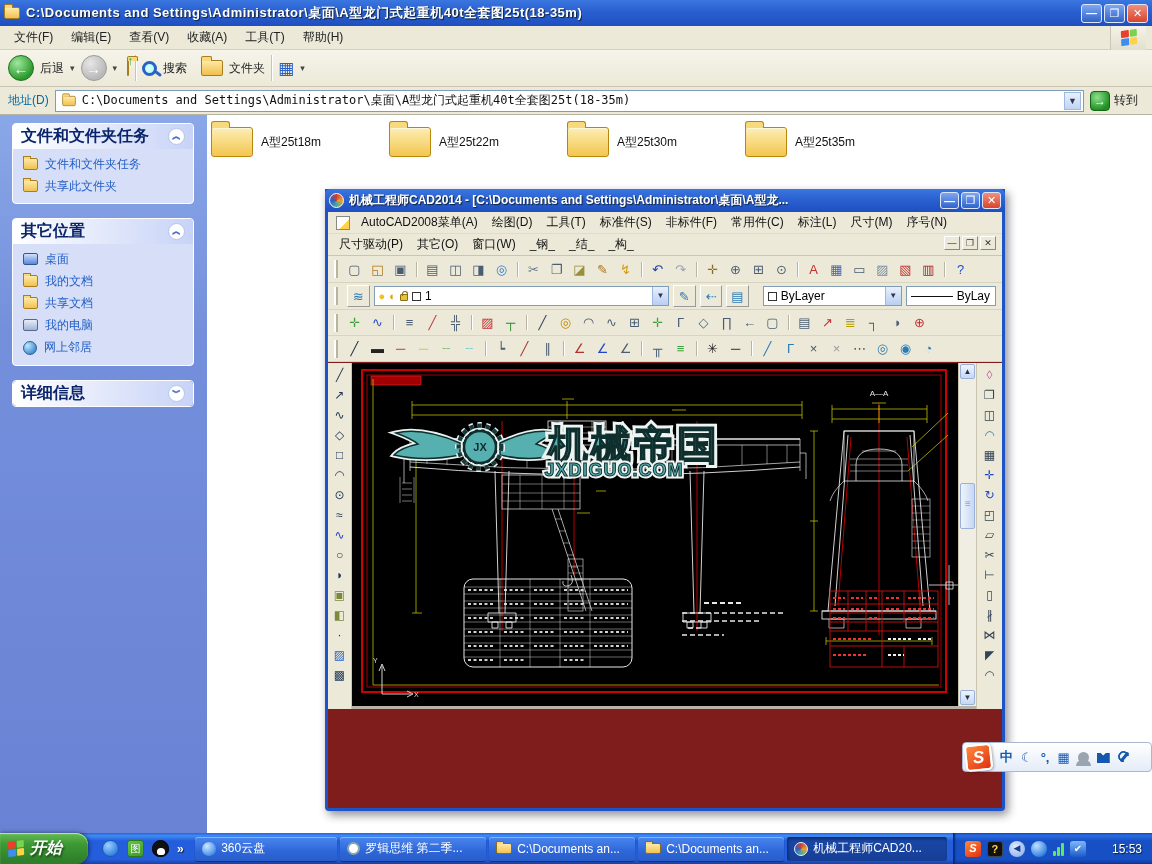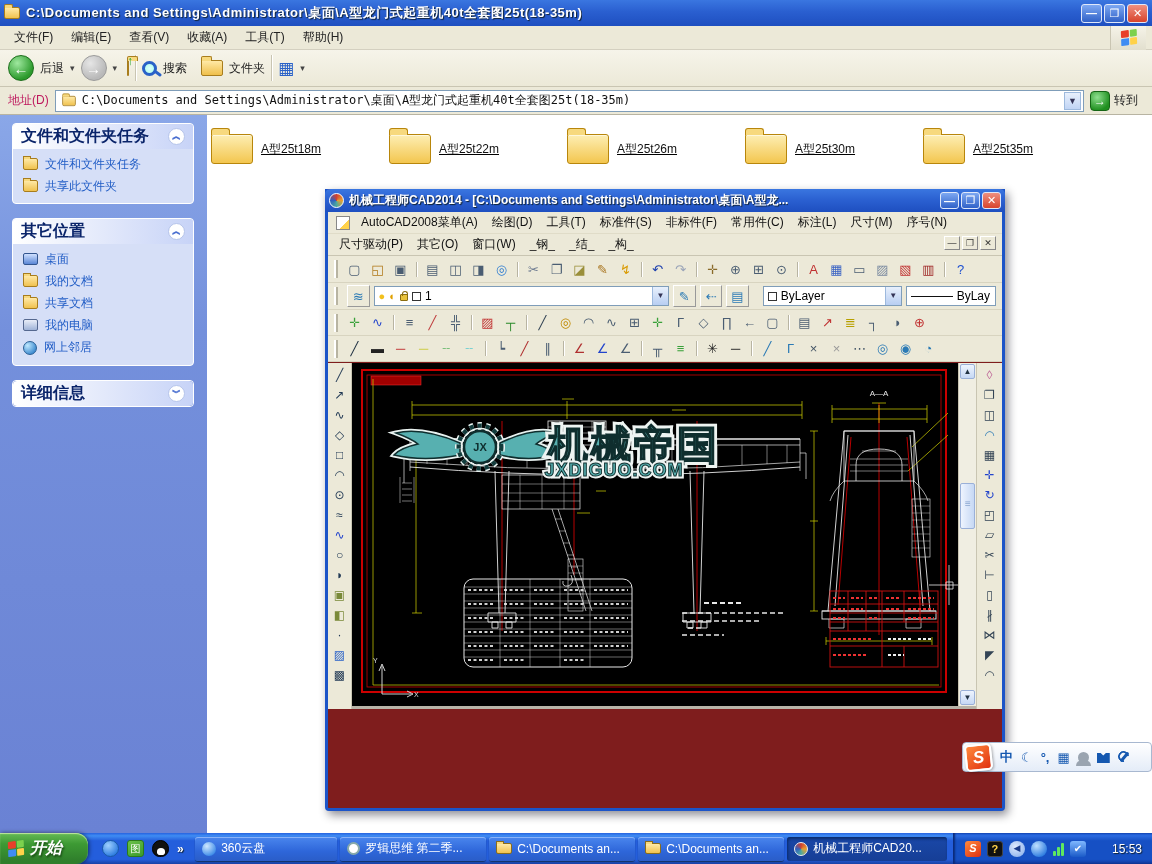--- a/index.html
+++ b/index.html
@@ -39,21 +39,21 @@
   .drop-caret { font-size:9px; color:#444; }
   .folder20 { width:22px; height:16px; background:linear-gradient(#ffe9a6,#efbf4a); border:1px solid #a87d1d; border-radius:1px 2px 2px 2px; position:relative; }
   .folder20::before { content:""; position:absolute; left:-1px; top:-5px; width:9px; height:4px; background:#f7d97e; border:1px solid #a87d1d; border-bottom:none; border-radius:2px 2px 0 0; }
   .up-arrow-badge { position:absolute; right:-4px; top:-7px; color:#1f9e1f; font-weight:bold; font-size:12px; text-shadow:0 0 2px #fff; }
   .magnifier { width:15px; height:15px; border:3px solid #2a62c8; border-radius:50%; position:relative; background:radial-gradient(circle,#dff,#bfe 70%); }
   .magnifier::after { content:""; position:absolute; width:8px; height:3px; background:#2a62c8; right:-8px; bottom:-2px; transform:rotate(35deg); border-radius:2px; }
   .views-grid { color:#2a62c8; font-size:17px; line-height:17px; }
 
   .xp-addressbar { position:absolute; left:0; top:87px; width:1152px; height:28px; background:#ece9d8; border-bottom:1px solid #b8b4a2;
     display:flex; align-items:center; gap:6px; padding:0 8px; }
-  .addr-label { color:#be185d; }
+  .addr-label { color:#0369a1; }
   .addr-combo { flex:1; height:22px; background:#fff; border:1px solid #7f9db9; display:flex; align-items:center; gap:5px; padding:0 2px 0 5px; }
   .addr-text { flex:1; font-size:12px; color:#111; white-space:nowrap; overflow:hidden; font-family:"DejaVu Sans Mono",monospace; }
   .addr-drop { width:17px; height:18px; background:linear-gradient(180deg,#e8f0fc,#c0d4f4); border:1px solid #9db9dd; display:flex; align-items:center; justify-content:center; font-size:9px; color:#335; }
   .go-btn { display:flex; align-items:center; gap:4px; padding-right:6px; }
   .go-icon { width:20px; height:20px; border-radius:4px; background:radial-gradient(circle at 35% 30%,#8fe08f,#1f8f1f 75%); border:1px solid #156515; color:#fff; font-weight:bold; display:flex; align-items:center; justify-content:center; }
 
   .xp-main { position:absolute; left:0; top:115px; width:1152px; height:718px; background:#fff; }
   .xp-sidebar { position:absolute; left:0; top:0; width:207px; height:718px;
     background:linear-gradient(180deg,#8aa7e8 0%,#7490dc 30%,#6a82d4 100%); padding:8px 0 0 12px; }
   .sb-panel { width:182px; border:1px solid #fff; border-radius:4px; overflow:hidden; margin-bottom:14px; background:#d6dff7; }
@@ -68,21 +68,21 @@
   .mini.globe { background:radial-gradient(circle at 35% 30%,#b8f0b0,#2f9e3f 75%); border:1px solid #1d6e2a; border-radius:50%; width:14px; height:14px; }
   .mini.globe::before { display:none; }
   .mini.desktop { background:linear-gradient(#cfe0ff,#5b87d6); border:1px solid #33568f; border-radius:2px; width:15px; height:12px; }
   .mini.desktop::before { display:none; }
   .mini.computer { background:linear-gradient(#e8edf8,#9fb3d8); border:1px solid #55688f; border-radius:2px; }
   .mini.computer::before { display:none; }
   .mini.network { background:radial-gradient(circle at 30% 30%,#bfe8ff,#3f8cd0 75%); border:1px solid #2a5f96; border-radius:50%; width:14px; height:14px; }
   .mini.network::before { display:none; }
 
   .xp-content { position:absolute; left:207px; top:0; width:945px; height:718px; background:#fff; }
-  .tiles { position:absolute; left:4px; top:10px; display:flex;text-decoration:underline; }
+  .tiles { position:absolute; left:4px; top:3px; display:flex; }
   .tile { width:178px; height:48px; display:flex; align-items:center; gap:8px; }
   .tile-folder { width:42px; height:30px; background:linear-gradient(#fdeeb3,#f3c64f); border:1px solid #b8860b; border-radius:2px 3px 3px 3px; position:relative; box-shadow:inset 0 1px 0 #fff8; flex:0 0 auto; }
   .tile-folder::before { content:""; position:absolute; left:-1px; top:-7px; width:17px; height:6px; background:#f7d97e; border:1px solid #b8860b; border-bottom:none; border-radius:3px 3px 0 0; }
   .tile-label { font-size:12px; color:#111; }
 
   
   .cad-win { position:absolute; left:325px; top:189px; width:680px; height:622px;
     border:3px solid #1c54c8; border-top:none; border-radius:0 0 4px 4px;
     background:#7f1d1d; box-shadow:3px 4px 10px rgba(0,0,20,.45); }
   .cad-titlebar { position:absolute; left:-3px; top:0; width:680px; height:23px; border-radius:5px 5px 0 0;
@@ -310,24 +310,20 @@
         <div class="tile">
           <span class="tile-folder"></span>
           <span class="tile-label">A型25t18m</span>
         </div>
         <div class="tile">
           <span class="tile-folder"></span>
           <span class="tile-label">A型25t22m</span>
         </div>
         <div class="tile">
           <span class="tile-folder"></span>
-          <span class="tile-label">A型25t26m</span>
-        </div>
-        <div class="tile">
-          <span class="tile-folder"></span>
           <span class="tile-label">A型25t30m</span>
         </div>
         <div class="tile">
           <span class="tile-folder"></span>
           <span class="tile-label">A型25t35m</span>
         </div>
       </div>
     </div>
   </div>
 

